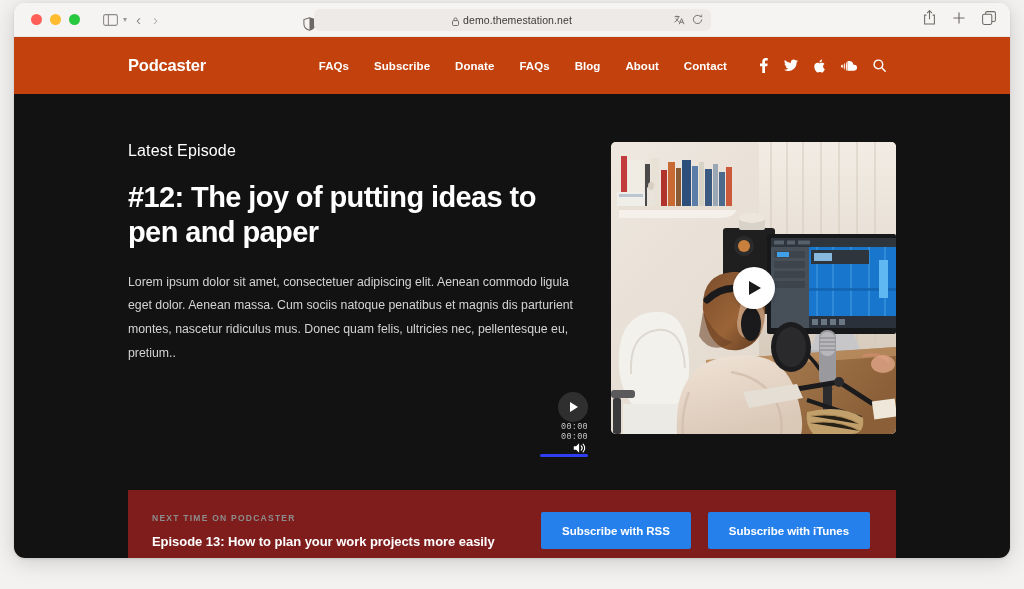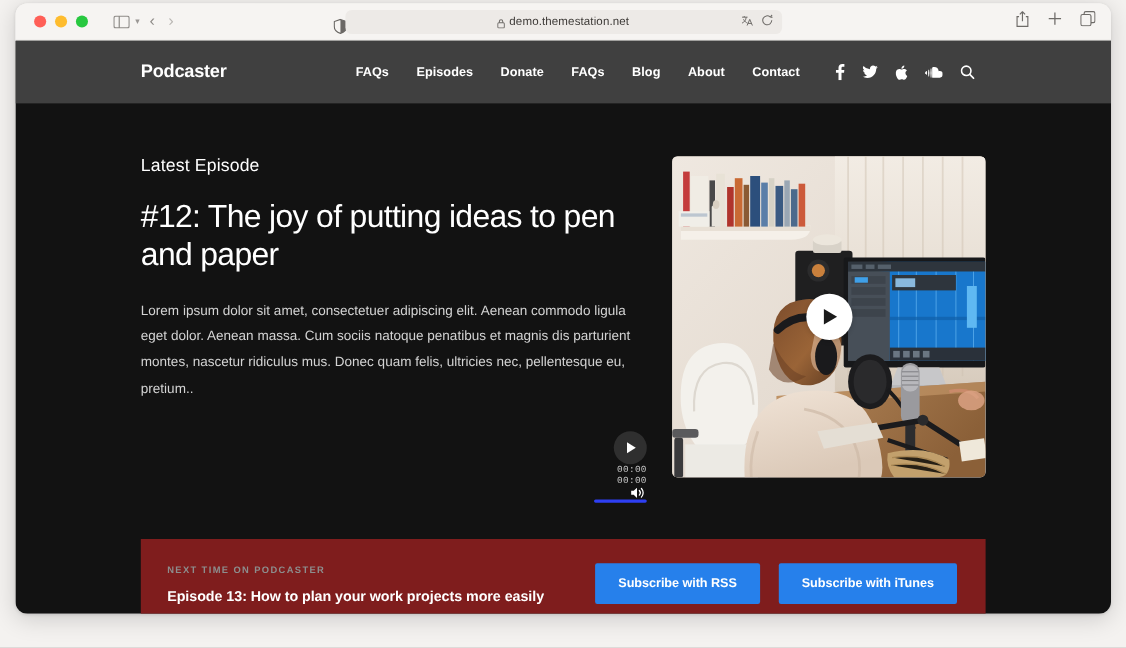--- a/index.html
+++ b/index.html
@@ -123,21 +123,21 @@
   
   .page {
     flex: 1;
     background: #121212;
     overflow: hidden;
     position: relative;
   }
 
   .site-header {
     height: 57px;
-    background: #404040;
+    background: #c2410c;
     display: flex;
     align-items: center;
     padding: 0 0 0 0;
   }
 
   .brand {
     color: #ffffff;
     font-size: 16.5px;
     font-weight: 700;
     letter-spacing: -0.2px;
@@ -186,21 +186,21 @@
     color: #ffffff;
     font-size: 16px;
     font-weight: 400;
     letter-spacing: 0.15px;
   }
 
   .hero-title {
     color: #ffffff;
     font-size: 29px;
     line-height: 1.22;
-    font-weight: 400;
+    font-weight: 700;
     letter-spacing: -0.6px;
     margin-top: 20px;
     max-width: 446px;
   }
 
   .hero-body {
     color: #d3d3d3;
     font-size: 12.3px;
     line-height: 1.92;
     margin-top: 20px;
@@ -425,21 +425,21 @@
     </div>
   </div>
 
   <div class="page">
 
     <header class="site-header">
       <div class="brand">Podcaster</div>
 
       <nav class="site-nav">
         <a class="nav-link" href="#">FAQs</a>
-        <a class="nav-link" href="#">Episodes</a>
+        <a class="nav-link" href="#">Subscribe</a>
         <a class="nav-link" href="#">Donate</a>
         <a class="nav-link" href="#">FAQs</a>
         <a class="nav-link" href="#">Blog</a>
         <a class="nav-link" href="#">About</a>
         <a class="nav-link" href="#">Contact</a>
       </nav>
 
       <div class="social-row">
         <span class="social-icon">
           <svg width="9" height="15" viewBox="0 0 9 15" fill="currentColor">

